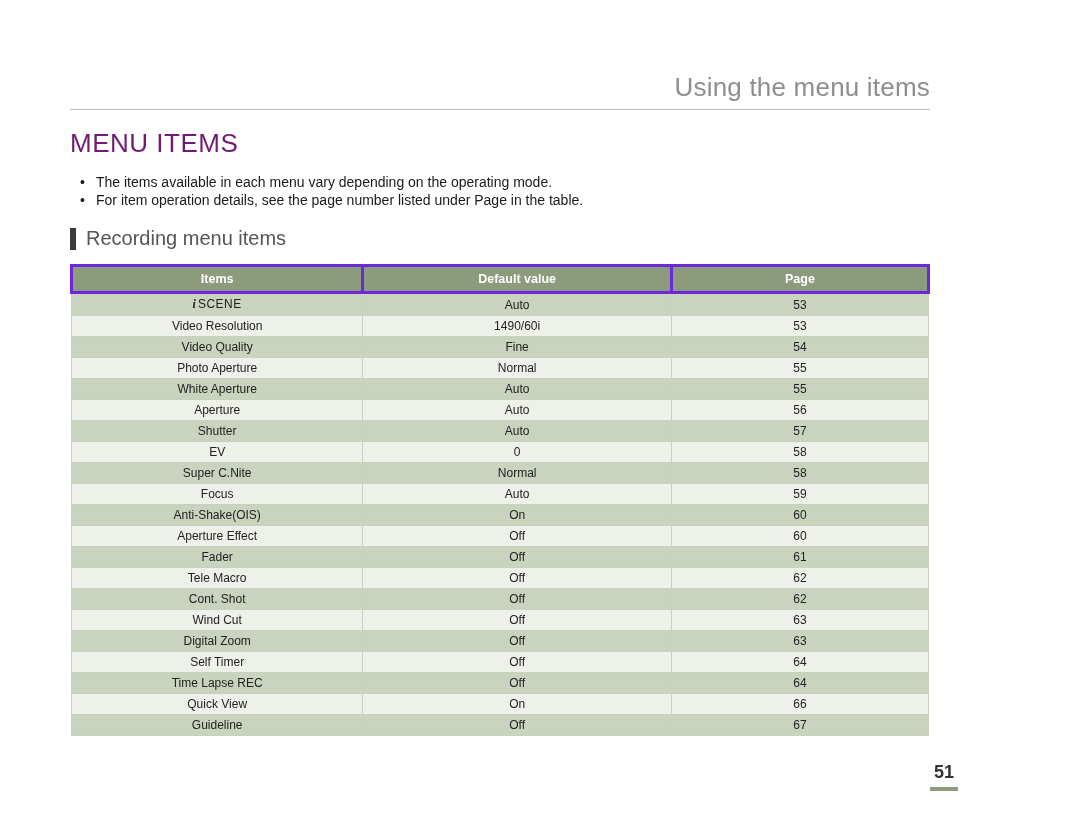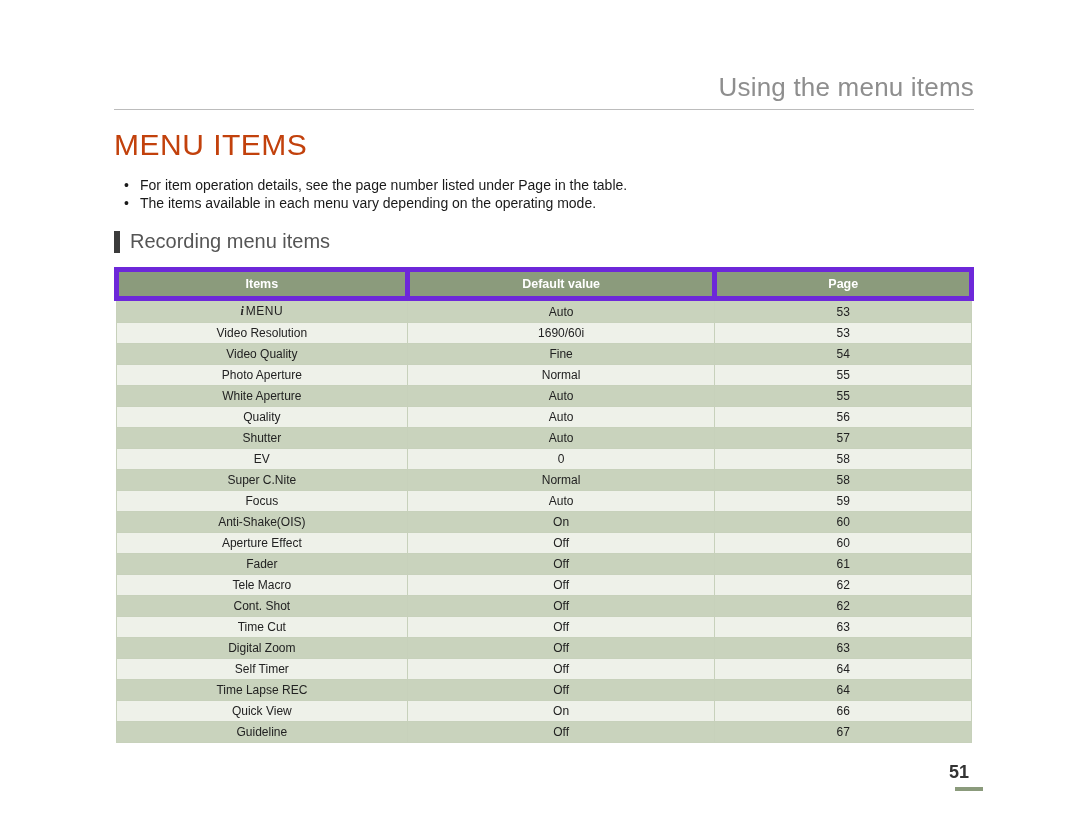--- a/index.html
+++ b/index.html
@@ -2,40 +2,39 @@
 <html><head>
 <meta charset="utf-8">
 <style>
   * { box-sizing: border-box; margin: 0; padding: 0; }
   html, body { width: 1080px; height: 825px; background: #ffffff; font-family: Arial, Helvetica, sans-serif; color: #222; }
   .page {
     position: relative;
     width: 1000px;
     height: 825px;
     padding: 72px 70px 30px 70px;
-    margin-left: 44px;
   }
   .chapter {
     text-align: right;
     font-size: 26px;
     font-weight: 400;
     color: #8e8e8e;
     letter-spacing: 0.2px;
   }
   hr.top {
     border: none;
     border-top: 1px solid #bcbcbc;
     margin-top: 6px;
     margin-bottom: 18px;
   }
   h1.section {
     font-variant: small-caps;
     font-weight: 400;
-    color: #c2410c;
-    font-size: 30px;
+    color: #701a75;
+    font-size: 26px;
     letter-spacing: 0.5px;
     margin-bottom: 14px;
   }
   .bullets {
     list-style: none;
     padding-left: 10px;
     font-size: 14px;
     color: #1a1a1a;
     margin-bottom: 18px;
   }
@@ -53,21 +52,21 @@
   table.menu {
     width: 100%;
     border-collapse: collapse;
     font-size: 12.5px;
   }
   table.menu th {
     background: #8b9b7c;
     color: #fff;
     font-weight: 700;
     padding: 5px 22px;
-    border: 5px solid #6d28d9;
+    border: 3px solid #6d28d9;
     font-size: 12.5px;
   }
   table.menu td {
     text-align: center;
     padding: 3px 6px;
     border: 1px solid #c7d1bb;
     color: #222;
     font-size: 12px;
   }
   table.menu tbody tr:nth-child(odd) td { background: #c9d3bd; }
@@ -77,24 +76,24 @@
   .col-page    { width: 30%; }
   .i-glyph {
     font-style: italic;
     font-family: Georgia, 'Times New Roman', serif;
     font-weight: bold;
     margin-right: 2px;
   }
   .small-caps { font-variant: small-caps; letter-spacing: 0.5px; }
   .page-number {
     position: absolute;
-    right: 55px;
+    right: 36px;
     bottom: 34px;
     width: 40px;
-    text-align: left;
+    text-align: center;
   }
   .page-number .num {
     font-weight: 700;
     font-size: 18px;
     color: #333;
   }
   .page-number .bar {
     margin: 4px auto 0 auto;
     width: 28px;
     height: 4px;
@@ -105,65 +104,65 @@
 <body>
 
 <div class="page">
 
   <div class="chapter">Using the menu items</div>
   <hr class="top">
 
   <h1 class="section">MENU ITEMS</h1>
 
   <ul class="bullets">
+    <li>The items available in each menu vary depending on the operating mode.</li>
     <li>For item operation details, see the page number listed under Page in the table.</li>
-    <li>The items available in each menu vary depending on the operating mode.</li>
   </ul>
 
   <div class="sub-head">
     <div class="bar"></div>
     <div class="txt">Recording menu items</div>
   </div>
 
   <table class="menu">
     <thead>
       <tr>
         <th class="col-items">Items</th>
         <th class="col-default">Default value</th>
         <th class="col-page">Page</th>
       </tr>
     </thead>
     <tbody>
         <tr>
-          <td><span class="i-glyph">i</span><span class="small-caps">MENU</span></td>
+          <td><span class="i-glyph">i</span><span class="small-caps">SCENE</span></td>
           <td>Auto</td>
           <td>53</td>
         </tr>
         <tr>
           <td><span>Video Resolution</span></td>
-          <td>1690/60i</td>
+          <td>1490/60i</td>
           <td>53</td>
         </tr>
         <tr>
           <td><span>Video Quality</span></td>
           <td>Fine</td>
           <td>54</td>
         </tr>
         <tr>
           <td><span>Photo Aperture</span></td>
           <td>Normal</td>
           <td>55</td>
         </tr>
         <tr>
           <td><span>White Aperture</span></td>
           <td>Auto</td>
           <td>55</td>
         </tr>
         <tr>
-          <td><span>Quality</span></td>
+          <td><span>Aperture</span></td>
           <td>Auto</td>
           <td>56</td>
         </tr>
         <tr>
           <td><span>Shutter</span></td>
           <td>Auto</td>
           <td>57</td>
         </tr>
         <tr>
           <td><span>EV</span></td>
@@ -199,21 +198,21 @@
           <td><span>Tele Macro</span></td>
           <td>Off</td>
           <td>62</td>
         </tr>
         <tr>
           <td><span>Cont. Shot</span></td>
           <td>Off</td>
           <td>62</td>
         </tr>
         <tr>
-          <td><span>Time Cut</span></td>
+          <td><span>Wind Cut</span></td>
           <td>Off</td>
           <td>63</td>
         </tr>
         <tr>
           <td><span>Digital Zoom</span></td>
           <td>Off</td>
           <td>63</td>
         </tr>
         <tr>
           <td><span>Self Timer</span></td>

